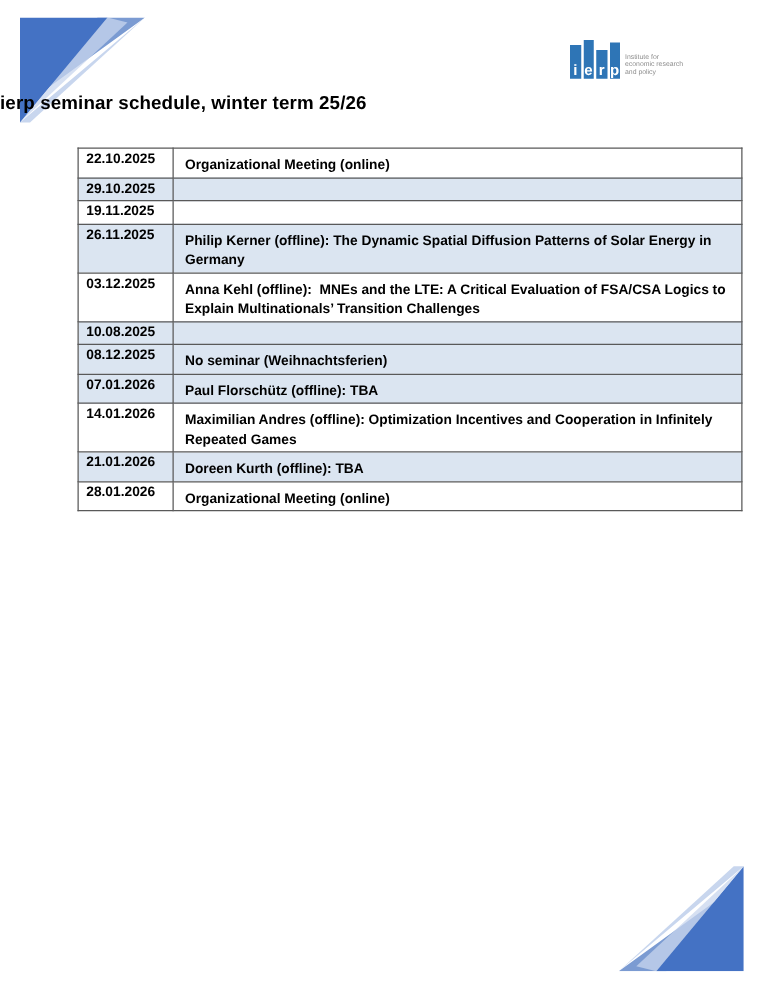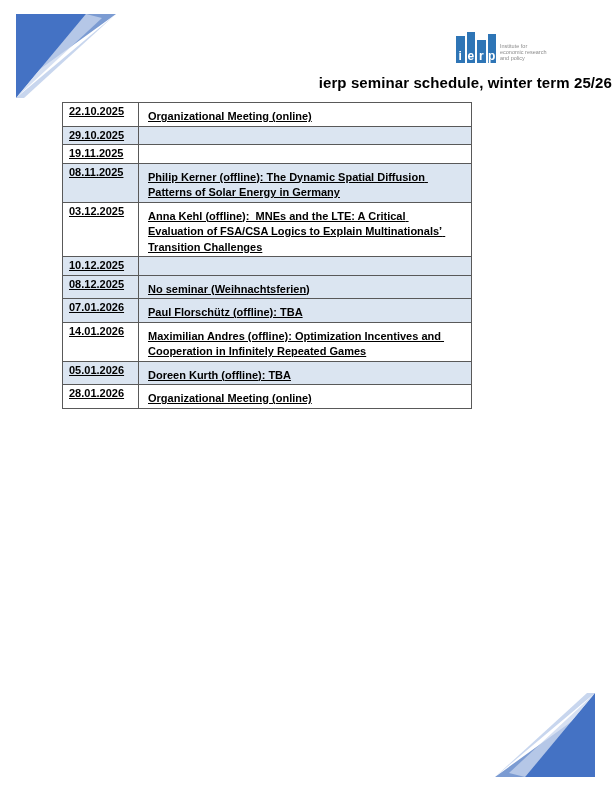--- a/index.html
+++ b/index.html
@@ -27,30 +27,30 @@
     padding-bottom: 1px;
   }
   .logo-tagline {
     margin-left: 4px; padding-bottom: 2px;
     font-size: 5.5px; line-height: 6px; color: #8c8c8c;
   }
 
   
   .title {
     position: absolute; top: 74px; left: 0; width: 100%;
-    text-align: right; font-size: 15px; font-weight: 700;
+    text-align: left; font-size: 15px; font-weight: 700;
     letter-spacing: 0.1px;
   }
 
   
   table.schedule {
-    position: absolute; left: 62px; top: 102px;
-    width: 410px;
+    position: absolute; left: 62px; top: 118px;
+    width: 532px;
     border-collapse: collapse;
-    font-size: 11px; font-weight: 700; line-height: 15.5px; text-decoration: underline;
+    font-size: 11px; font-weight: 700; line-height: 15.5px;
   }
   table.schedule { border: 1.5px solid #3f3f3f; }
   table.schedule td { border: 1px solid #595959; vertical-align: top; }
   td.cell-date  { width: 65px; padding: 1px 4px 1px 6px; white-space: nowrap; }
   td.cell-desc  { padding: 6px 8px 1px 9px; white-space: pre-wrap; }
   tr.alt { background: var(--row-alt, #dbe5f1); }
 </style>
 </head>
 <body>
 
@@ -102,45 +102,45 @@
         </tr>
         <tr class="alt">
           <td class="cell-date">29.10.2025</td>
           <td class="cell-desc"></td>
         </tr>
         <tr>
           <td class="cell-date">19.11.2025</td>
           <td class="cell-desc"></td>
         </tr>
         <tr class="alt">
-          <td class="cell-date">08.11.2025</td>
+          <td class="cell-date">26.11.2025</td>
           <td class="cell-desc">Philip Kerner (offline): The Dynamic Spatial Diffusion Patterns of Solar Energy in Germany</td>
         </tr>
         <tr>
           <td class="cell-date">03.12.2025</td>
           <td class="cell-desc">Anna Kehl (offline):  MNEs and the LTE: A Critical Evaluation of FSA/CSA Logics to Explain Multinationals’ Transition Challenges</td>
         </tr>
         <tr class="alt">
-          <td class="cell-date">10.12.2025</td>
+          <td class="cell-date">10.08.2025</td>
           <td class="cell-desc"></td>
         </tr>
         <tr class="alt">
           <td class="cell-date">08.12.2025</td>
           <td class="cell-desc">No seminar (Weihnachtsferien)</td>
         </tr>
         <tr class="alt">
           <td class="cell-date">07.01.2026</td>
           <td class="cell-desc">Paul Florschütz (offline): TBA</td>
         </tr>
         <tr>
           <td class="cell-date">14.01.2026</td>
           <td class="cell-desc">Maximilian Andres (offline): Optimization Incentives and Cooperation in Infinitely Repeated Games</td>
         </tr>
         <tr class="alt">
-          <td class="cell-date">05.01.2026</td>
+          <td class="cell-date">21.01.2026</td>
           <td class="cell-desc">Doreen Kurth (offline): TBA</td>
         </tr>
         <tr>
           <td class="cell-date">28.01.2026</td>
           <td class="cell-desc">Organizational Meeting (online)</td>
         </tr>
       </tbody>
   </table>
 
 </div>

